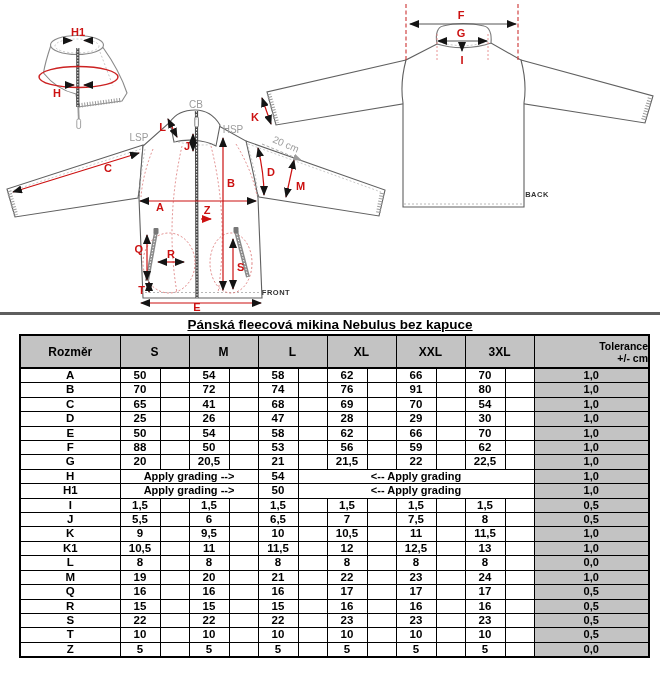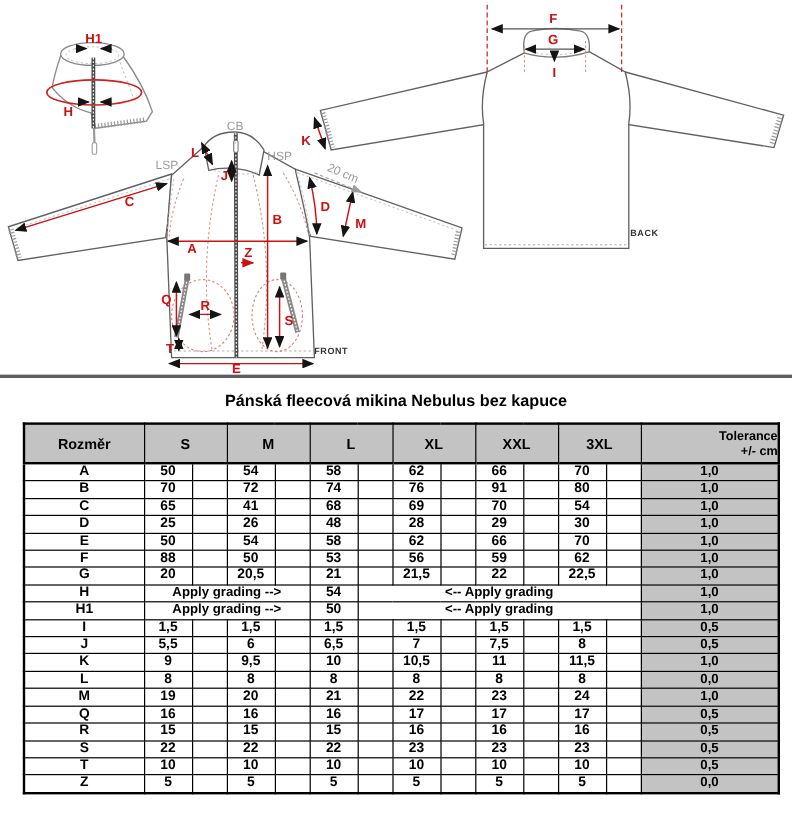--- a/index.html
+++ b/index.html
@@ -3,21 +3,21 @@
 <meta charset="utf-8">
 <style>
   html,body{margin:0;padding:0;background:#fff;}
   body{width:660px;height:686px;overflow:hidden;font-family:"Liberation Sans",sans-serif;}
 
   
   #drawing-wrap{width:660px;height:312px;position:relative;background:#fff;}
   .sep-line{width:660px;height:3px;background:#5e5e5e;}
 
   
-  .title-row{height:37px;display:flex;align-items:center;justify-content:center;}
+  .title-row{height:19px;display:flex;align-items:center;justify-content:center;text-decoration:underline;}
   .title-row span{font-size:13.5px;font-weight:bold;color:#000;}
 
   
   table.size-table{border-collapse:collapse;margin-left:19px;table-layout:fixed;
     border:2.5px solid #000;font-family:"Liberation Sans",sans-serif;}
   .size-table col.c-label{width:100px;}
   .size-table col.c-val{width:40px;}
   .size-table col.c-gap{width:29px;}
   .size-table col.c-tol{width:115px;}
   .size-table th,.size-table td{border:1.4px solid #000;padding:0;text-align:center;vertical-align:middle;}
@@ -252,21 +252,21 @@
         <td class="val">54</td>
         <td class="gap"></td>
         <td class="tol">1,0</td>
       </tr>
       <tr>
         <td class="dim">D</td>
         <td class="val">25</td>
         <td class="gap"></td>
         <td class="val">26</td>
         <td class="gap"></td>
-        <td class="val">48</td>
+        <td class="val">47</td>
         <td class="gap"></td>
         <td class="val">28</td>
         <td class="gap"></td>
         <td class="val">29</td>
         <td class="gap"></td>
         <td class="val">30</td>
         <td class="gap"></td>
         <td class="tol">1,0</td>
       </tr>
       <tr>
@@ -373,20 +373,36 @@
         <td class="gap"></td>
         <td class="val">10,5</td>
         <td class="gap"></td>
         <td class="val">11</td>
         <td class="gap"></td>
         <td class="val">11,5</td>
         <td class="gap"></td>
         <td class="tol">1,0</td>
       </tr>
       <tr>
+        <td class="dim">K1</td>
+        <td class="val">10,5</td>
+        <td class="gap"></td>
+        <td class="val">11</td>
+        <td class="gap"></td>
+        <td class="val">11,5</td>
+        <td class="gap"></td>
+        <td class="val">12</td>
+        <td class="gap"></td>
+        <td class="val">12,5</td>
+        <td class="gap"></td>
+        <td class="val">13</td>
+        <td class="gap"></td>
+        <td class="tol">1,0</td>
+      </tr>
+      <tr>
         <td class="dim">L</td>
         <td class="val">8</td>
         <td class="gap"></td>
         <td class="val">8</td>
         <td class="gap"></td>
         <td class="val">8</td>
         <td class="gap"></td>
         <td class="val">8</td>
         <td class="gap"></td>
         <td class="val">8</td>

